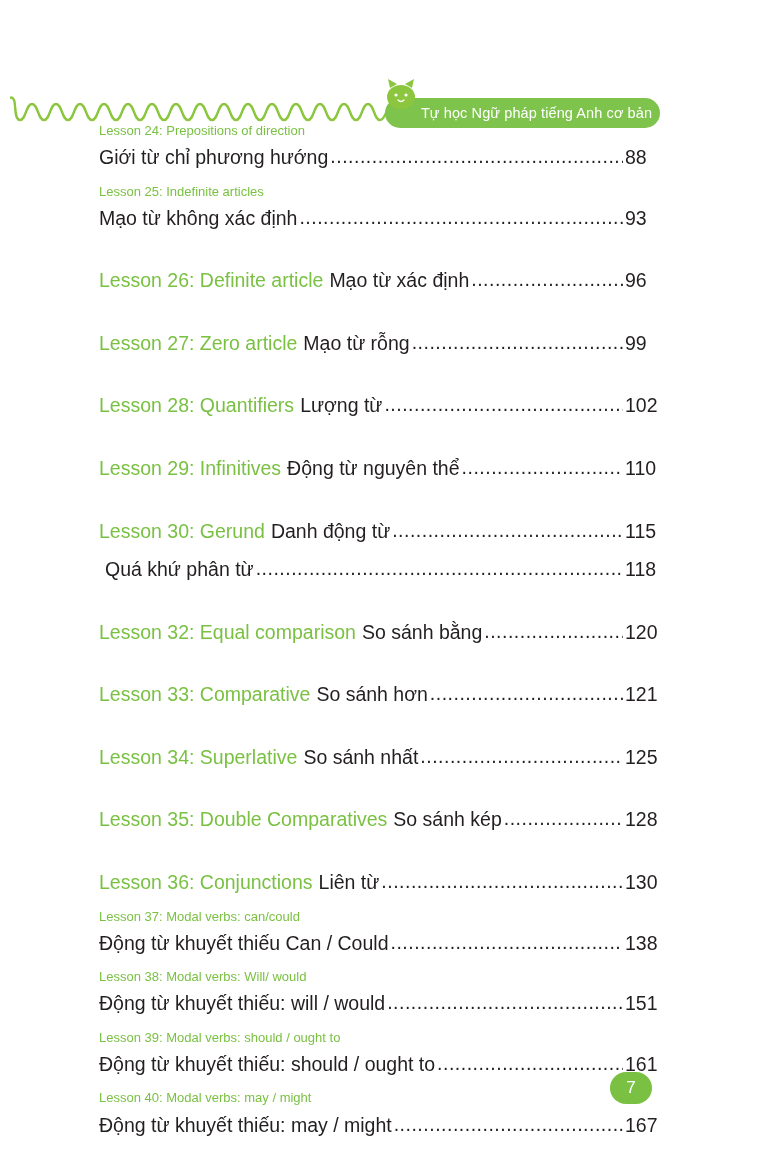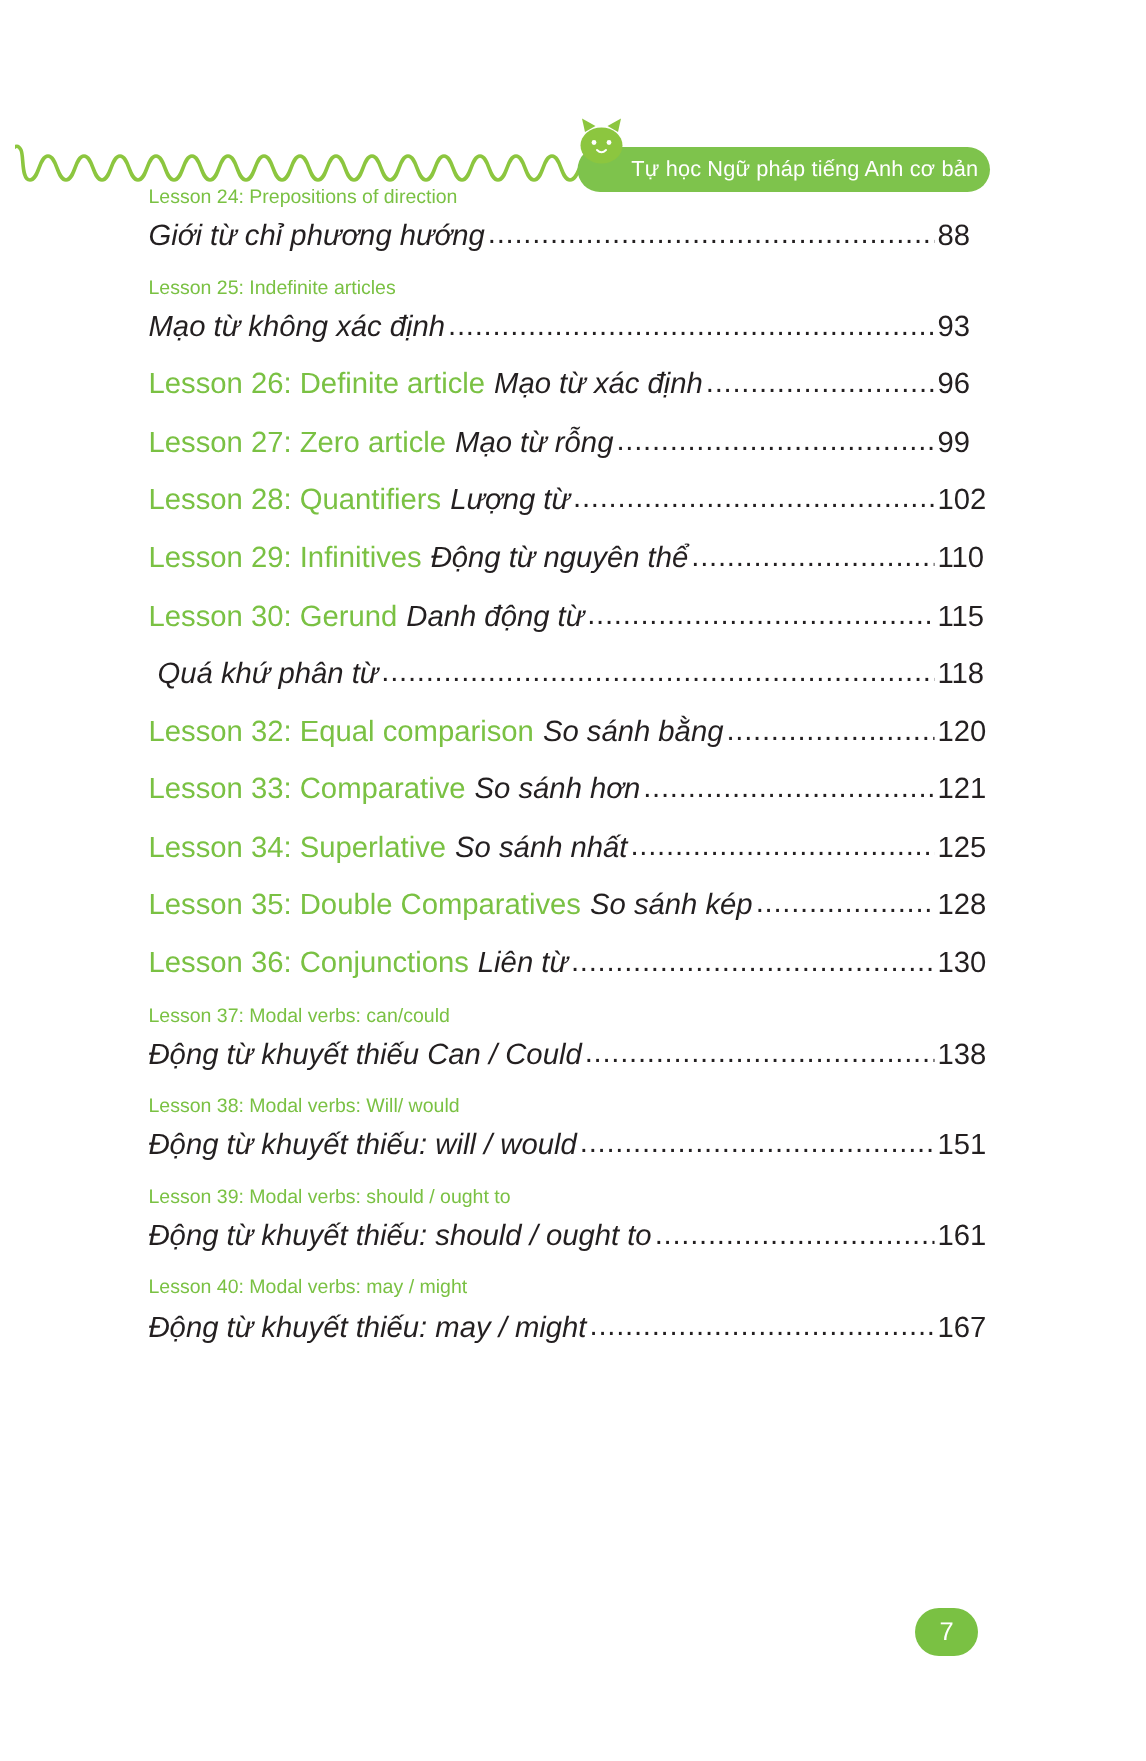--- a/index.html
+++ b/index.html
@@ -83,25 +83,25 @@
   .entry-line {
     display: flex;
     align-items: baseline;
     width: 100%;
     font-size: 19.5px;
     line-height: 1.62;
   }
   .en {
     color: #7ac143;
     white-space: nowrap;
+    margin-top: 24px;
   }
   .vi {
     color: #231f20;
     white-space: nowrap;
-    font-style: italic;
   }
   .gap {
     width: 6px;
     flex: 0 0 auto;
   }
   .dots {
     flex: 1 1 auto;
     overflow: hidden;
     white-space: nowrap;
     color: #231f20;

